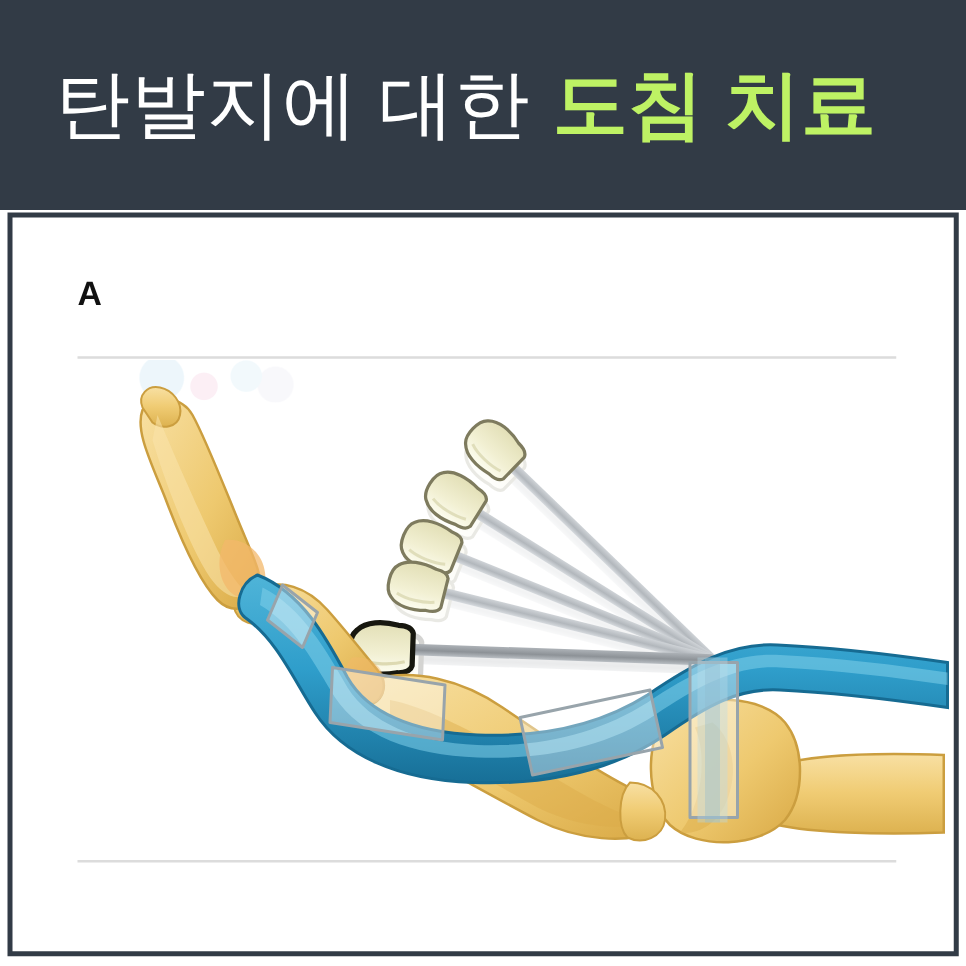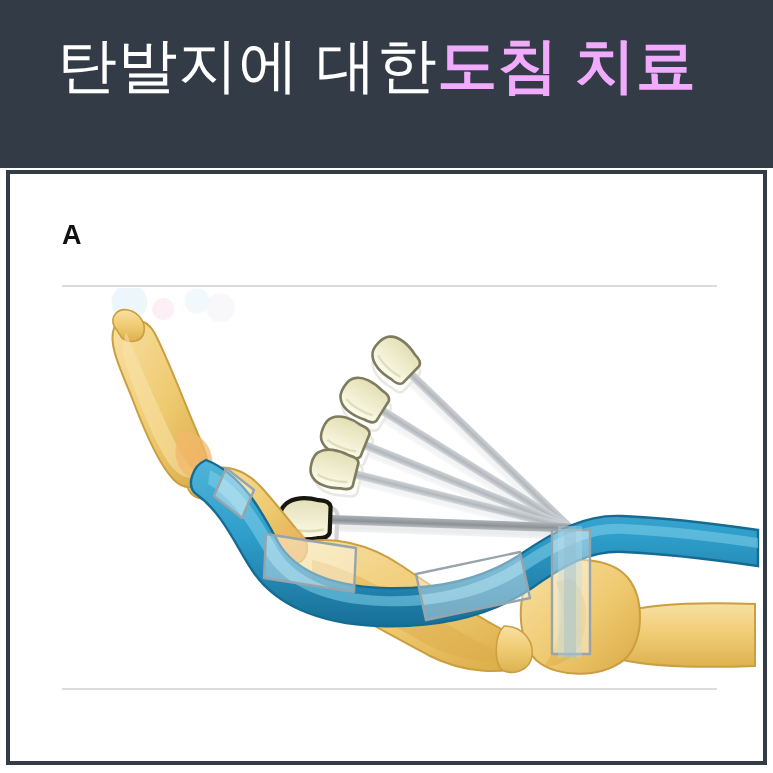--- a/index.html
+++ b/index.html
@@ -25,40 +25,42 @@
     position: absolute;
     left: 0;
     top: 0;
     width: 773px;
     height: 168px;
     background: #323b46;
     box-sizing: border-box;
   }
   #title-block {
     position: absolute;
-    left: 57px;
+    left: 44px;
     top: 36px;
     width: 690px;
     height: 96px;
     display: flex;
+    align-items: center;
     white-space: nowrap;
   }
   .title-light {
     color: #ffffff;
     font-size: 60px;
     font-weight: 400;
     letter-spacing: 0.5px;
     line-height: 1;
   }
   .title-bold {
-    color: #f0abfc;
+    color: #bef264;
     font-size: 60px;
     font-weight: 700;
     letter-spacing: 0.5px;
     line-height: 1;
+    margin-left: 18px;
   }
 
   
   #figure-panel {
     position: absolute;
     left: 6px;
     top: 170px;
     width: 761px;
     height: 595px;
     background: #ffffff;

